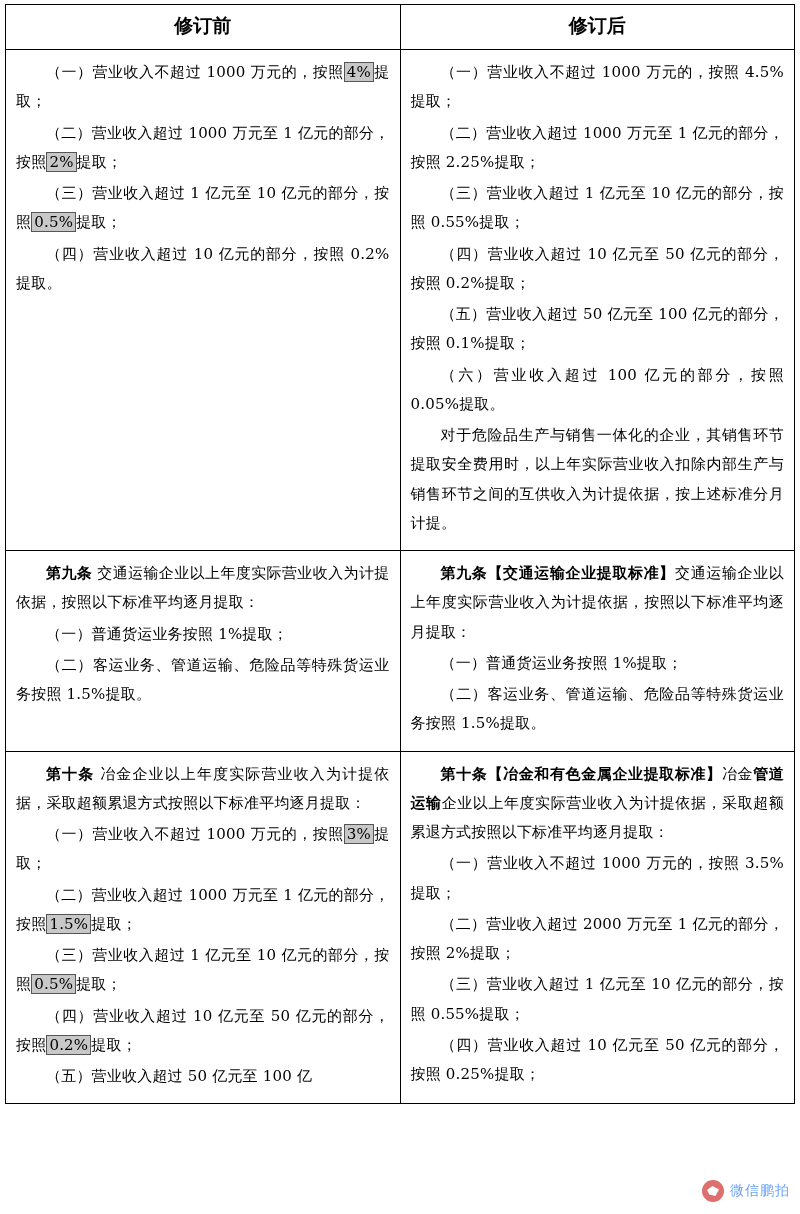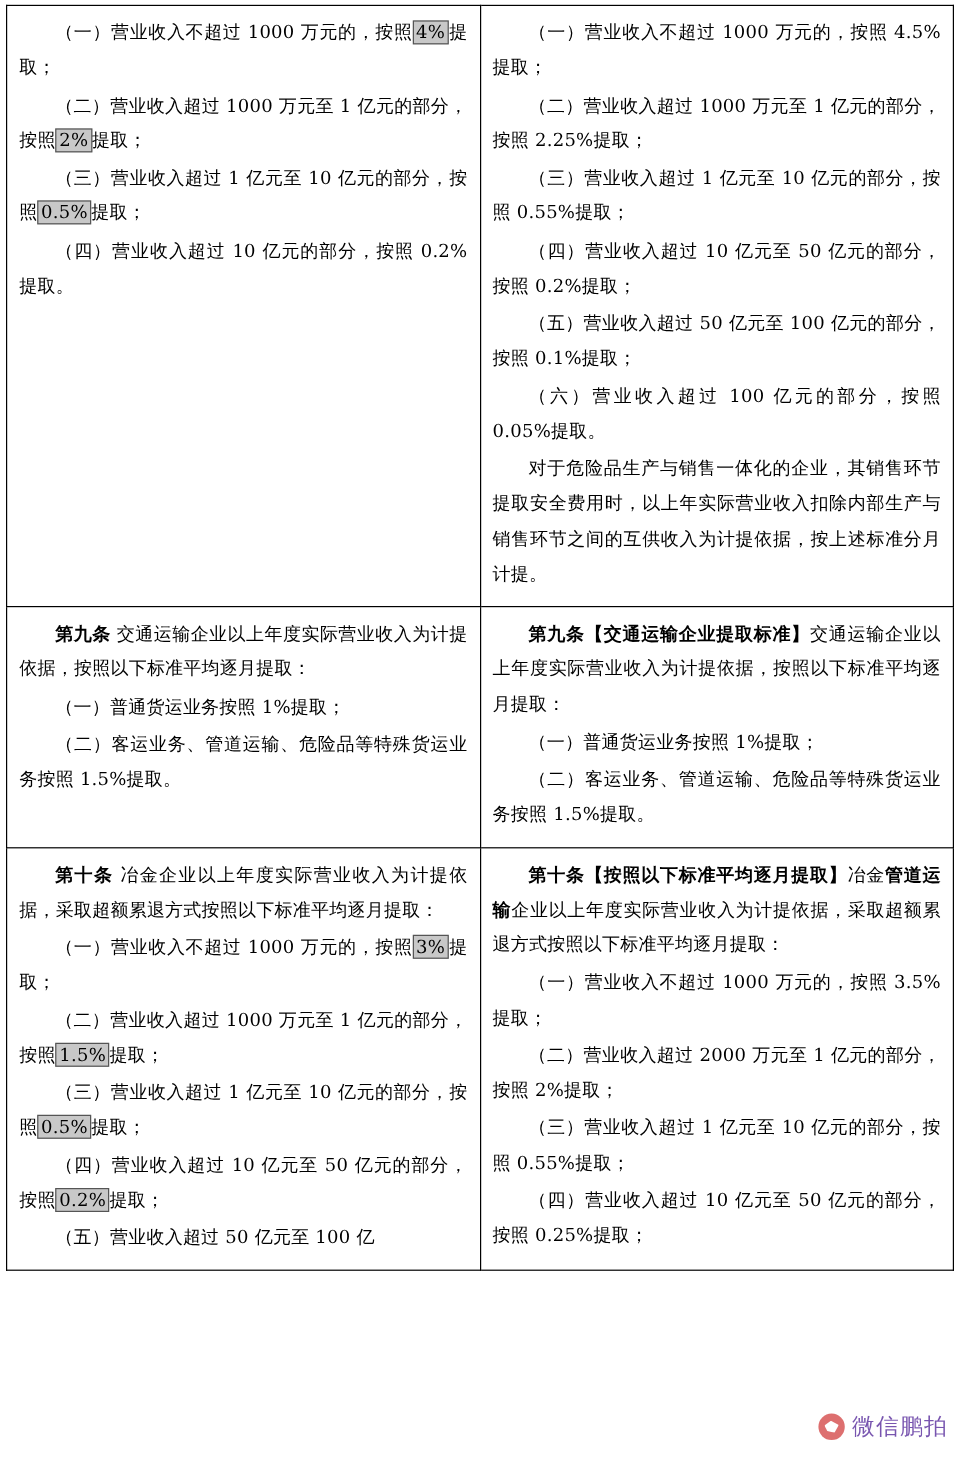--- a/index.html
+++ b/index.html
@@ -79,37 +79,41 @@
   }
   .wm-badge::before {
     content: "";
     position: absolute;
     left: 5px; top: 6px;
     width: 12px; height: 10px;
     background: #ffffff;
     clip-path: polygon(0 40%, 45% 0, 100% 35%, 70% 100%, 20% 85%);
   }
   .wm-text {
-    font-size: 19px;
-    color: #4c1d95;
+    font-size: 14px;
+    color: #3b82f6;
     font-family: "DejaVu Sans", "Liberation Sans", sans-serif;
     letter-spacing: 1px;
   }
 </style>
 </head>
 <body>
 
 <div class="page">
 
   <table class="doc-table">
     <colgroup>
         <col class="col-left">
         <col class="col-right">
       </colgroup>
     <tbody>
+        <tr class="hdr-row">
+      <th class="hdr">修订前</th>
+      <th class="hdr">修订后</th>
+    </tr>
 
     <tr>
       <td class="col-left">
         <div>
               <p class="para">（一）营业收入不超过 1000 万元的，按照<span class="hl">4%</span>提取；</p>
               <p class="para">（二）营业收入超过 1000 万元至 1 亿元的部分，按照<span class="hl">2%</span>提取；</p>
               <p class="para">（三）营业收入超过 1 亿元至 10 亿元的部分，按照<span class="hl">0.5%</span>提取；</p>
               <p class="para">（四）营业收入超过 10 亿元的部分，按照 0.2%提取。</p>
             </div>
       </td>
@@ -149,21 +153,21 @@
               <p class="para"><span class="bold">第十条</span> 冶金企业以上年度实际营业收入为计提依据，采取超额累退方式按照以下标准平均逐月提取：</p>
               <p class="para">（一）营业收入不超过 1000 万元的，按照<span class="hl">3%</span>提取；</p>
               <p class="para">（二）营业收入超过 1000 万元至 1 亿元的部分，按照<span class="hl">1.5%</span>提取；</p>
               <p class="para">（三）营业收入超过 1 亿元至 10 亿元的部分，按照<span class="hl">0.5%</span>提取；</p>
               <p class="para">（四）营业收入超过 10 亿元至 50 亿元的部分，按照<span class="hl">0.2%</span>提取；</p>
               <p class="para">（五）营业收入超过 50 亿元至 100 亿</p>
             </div>
       </td>
       <td class="col-right">
         <div>
-              <p class="para"><span class="bold">第十条【按照以下标准平均逐月提取】</span>冶金<span class="bold">管道运输</span>企业以上年度实际营业收入为计提依据，采取超额累退方式按照以下标准平均逐月提取：</p>
+              <p class="para"><span class="bold">第十条【冶金和有色金属企业提取标准】</span>冶金<span class="bold">管道运输</span>企业以上年度实际营业收入为计提依据，采取超额累退方式按照以下标准平均逐月提取：</p>
               <p class="para">（一）营业收入不超过 1000 万元的，按照 3.5%提取；</p>
               <p class="para">（二）营业收入超过 2000 万元至 1 亿元的部分，按照 2%提取；</p>
               <p class="para">（三）营业收入超过 1 亿元至 10 亿元的部分，按照 0.55%提取；</p>
               <p class="para">（四）营业收入超过 10 亿元至 50 亿元的部分，按照 0.25%提取；</p>
             </div>
       </td>
     </tr>
   </tbody>
     </table>
 

